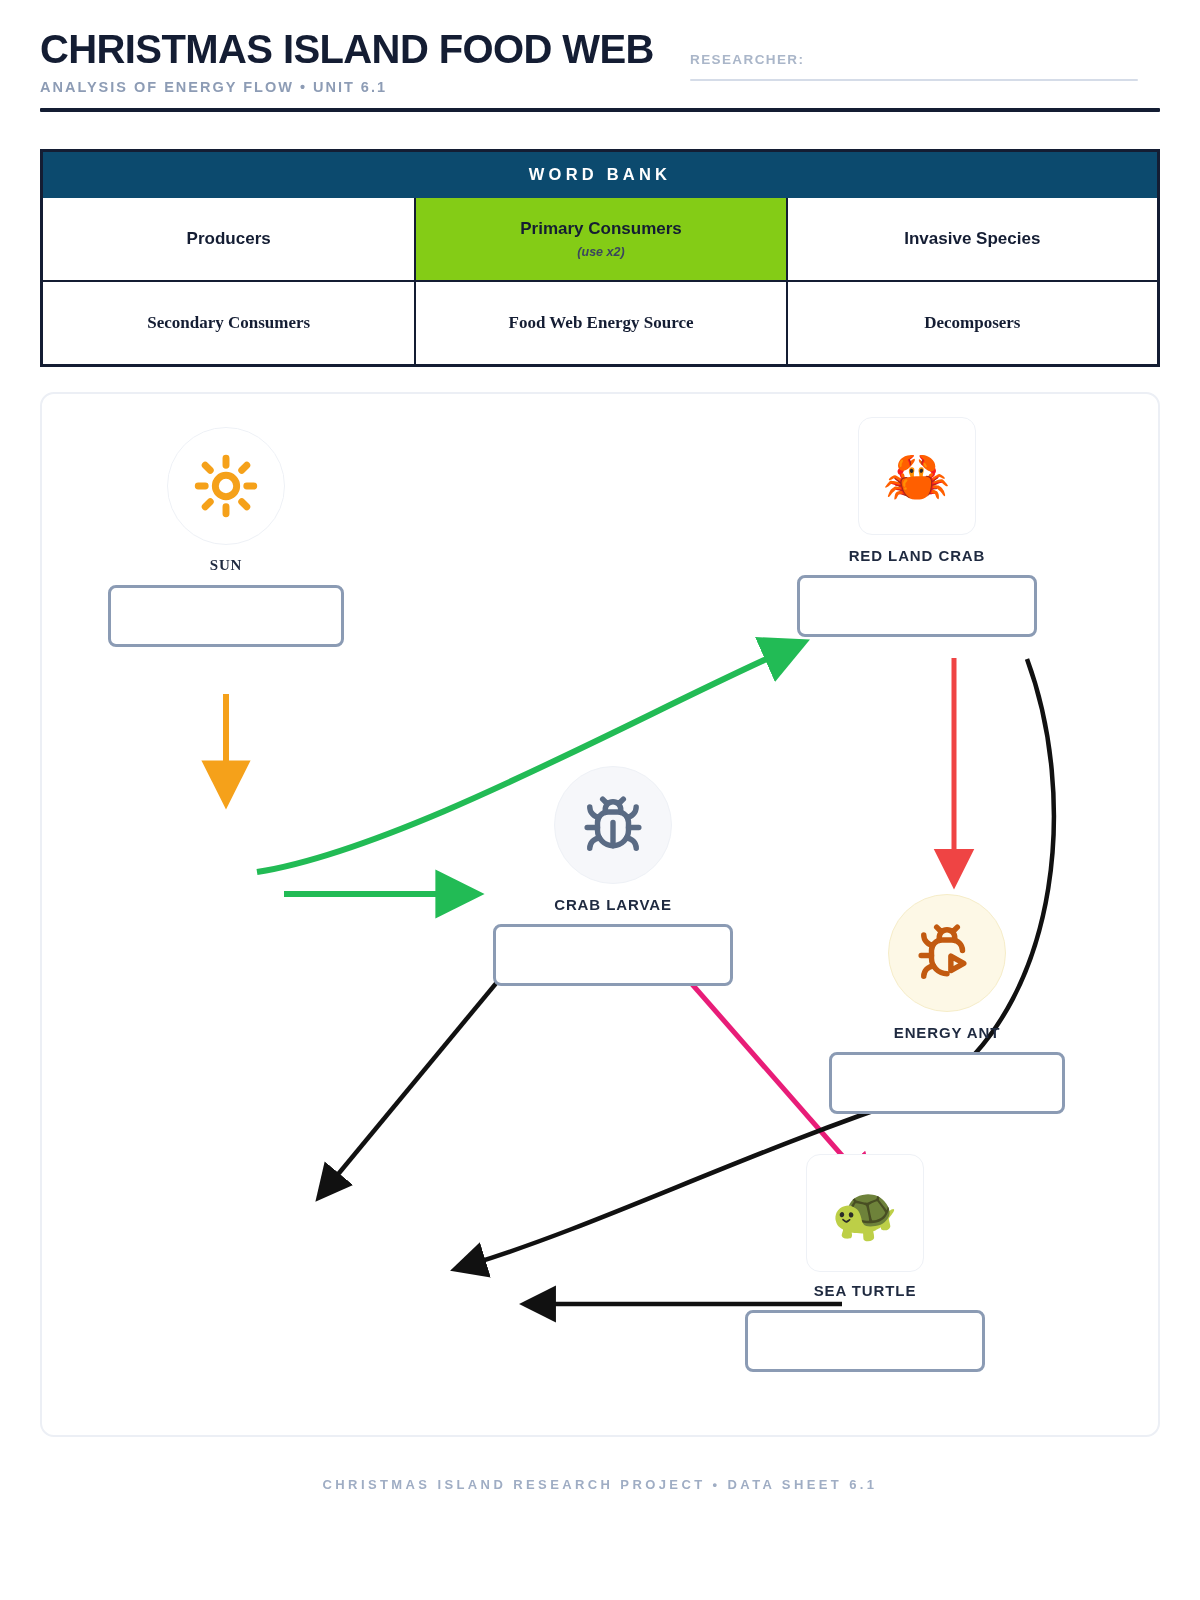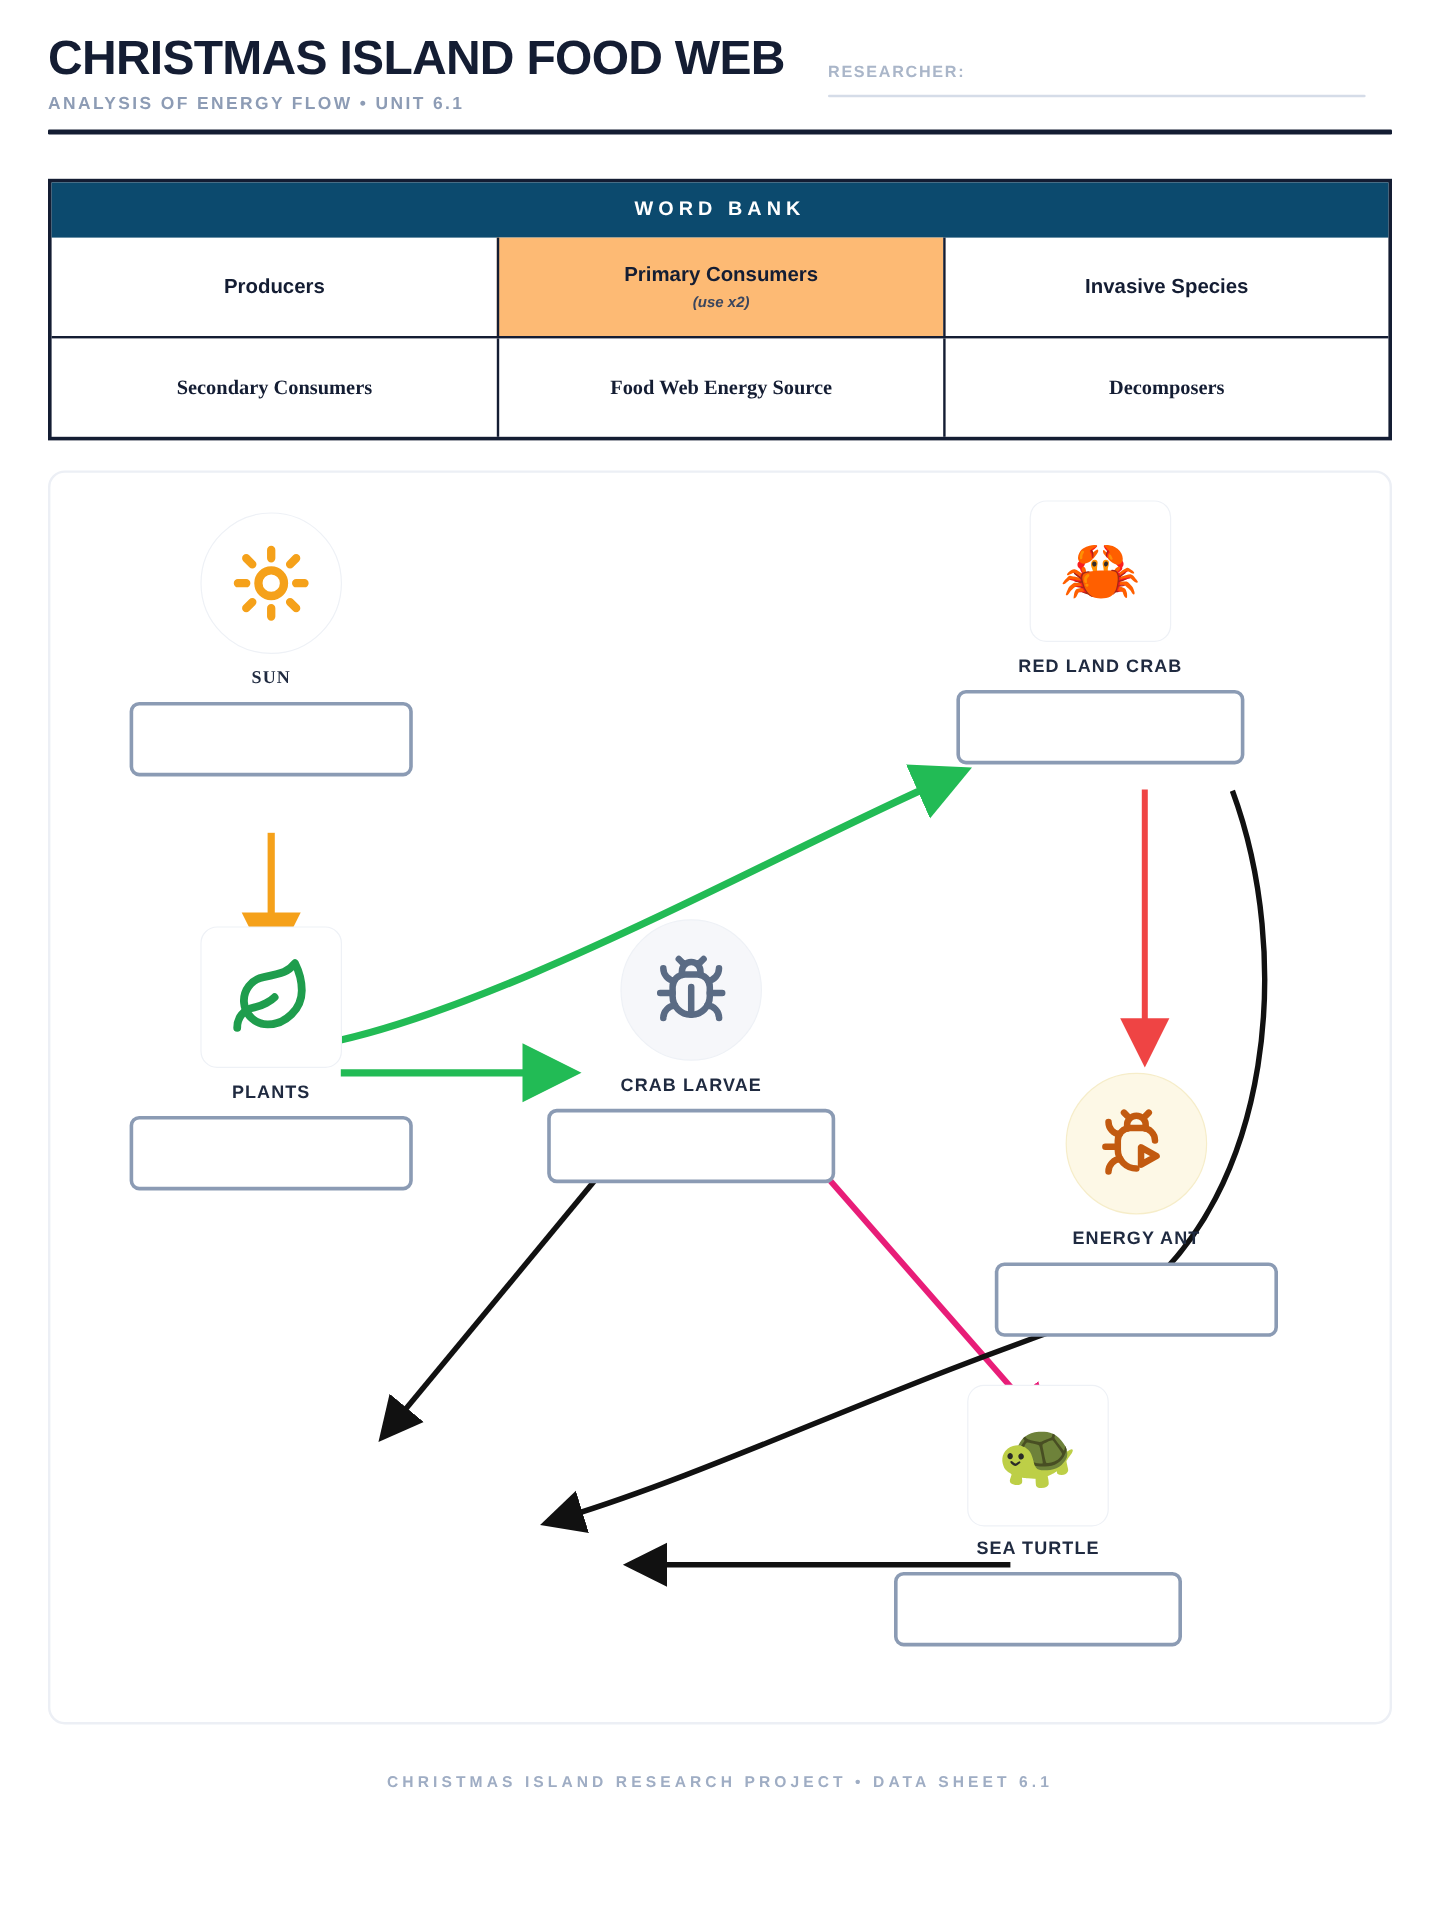--- a/index.html
+++ b/index.html
@@ -48,21 +48,21 @@
   .wb-cell {
     flex: 1 1 33.333%;
     min-height: 82px;
     display: flex; flex-direction: column;
     align-items: center; justify-content: center;
     padding: 12px 8px;
     font-size: 17px; font-weight: 700; color: #141d33;
     text-align: center;
   }
   .wb-cell + .wb-cell { border-left: 2.5px solid #141d33; }
-  .wb-cell.tint { background: #fdba74; }
+  .wb-cell.tint { background: #84cc16; }
   .wb-note {
     margin-top: 6px; font-size: 12.5px; font-weight: 700;
     font-style: italic; color: #3b465e;
   }
 
   
   .canvas {
     position: relative;
     margin-top: 25px;
     width: 1120px; height: 1045px;
@@ -94,21 +94,21 @@
   .answer-box {
     margin-top: 11px;
     border: 3px solid #8b9bb4;
     border-radius: 8px;
     background: #ffffff;
   }
 
   
   #node-sun        { left: 66px;  top: 33px;  width: 236px; font-family: Liberation Serif, serif; }
   #node-plants     { left: 66px;  top: 378px; width: 236px; }
-  #node-larvae     { left: 414px; top: 372px; width: 240px; }
+  #node-larvae     { left: 451px; top: 372px; width: 240px; }
   #node-crab       { left: 755px; top: 23px;  width: 240px; }
   #node-ant        { left: 787px; top: 500px; width: 236px; }
   #node-cucumber   { left: 82px;  top: 786px; width: 236px; }
   #node-turtle     { left: 703px; top: 760px; width: 240px; }
 
   #node-sun      .answer-box { width: 236px; height: 62px; }
   #node-plants   .answer-box { width: 236px; height: 62px; }
   #node-larvae   .answer-box { width: 240px; height: 62px; }
   #node-crab     .answer-box { width: 240px; height: 62px; }
   #node-ant      .answer-box { width: 236px; height: 62px; }
@@ -212,30 +212,20 @@
       <div class="badge circle">
         <svg width="64" height="64" viewBox="0 0 24 24" fill="none" stroke="#f5a11a" stroke-width="2.6" stroke-linecap="round">
           <circle cx="12" cy="12" r="4"></circle>
           <path d="M12 1.6v2.6M12 19.8v2.6M4.2 4.2l1.9 1.9M17.9 17.9l1.9 1.9M1.6 12h2.6M19.8 12h2.6M4.2 19.8l1.9-1.9M17.9 6.1l1.9-1.9"></path>
         </svg>
       </div>
       <div class="node-label">SUN</div>
       <div class="answer-box"></div>
     </div>
 
-    <div class="node" id="node-plants">
-      <div class="badge square">
-        <svg width="68" height="68" viewBox="0 0 24 24" fill="none" stroke="#1f9d4d" stroke-width="2.3" stroke-linecap="round" stroke-linejoin="round">
-          <path d="M11 20A7 7 0 0 1 9.8 6.1C15.5 5 17 4.48 19 2c1 2 2 4.18 2 8 0 5.5-4.78 10-10 10Z"></path>
-          <path d="M2 21c0-3 1.85-5.36 5.08-6C9.5 14.52 12 13 13 12"></path>
-        </svg>
-      </div>
-      <div class="node-label">PLANTS</div>
-      <div class="answer-box"></div>
-    </div>
 
     <div class="node" id="node-larvae">
       <div class="badge circle tint-gray">
         <svg width="62" height="62" viewBox="0 0 24 24" fill="none" stroke="#5a6b84" stroke-width="2.1" stroke-linecap="round" stroke-linejoin="round">
           <path d="M8 2l1.88 1.88M14.12 3.88L16 2M9 7.13v-1a3.003 3.003 0 1 1 6 0v1"></path>
           <path d="M12 20c-3.3 0-6-2.7-6-6v-3a4 4 0 0 1 4-4h4a4 4 0 0 1 4 4v3c0 3.3-2.7 6-6 6z"></path>
           <path d="M12 20v-9M6.53 9C4.6 8.8 3 7.1 3 5M6 13H2M3 21c0-2.1 1.7-3.9 3.8-4M20.97 5c0 2.1-1.6 3.8-3.5 4M22 13h-4M17.2 17c2.1.1 3.8 1.9 3.8 4"></path>
         </svg>
       </div>
       <div class="node-label">CRAB LARVAE</div>

